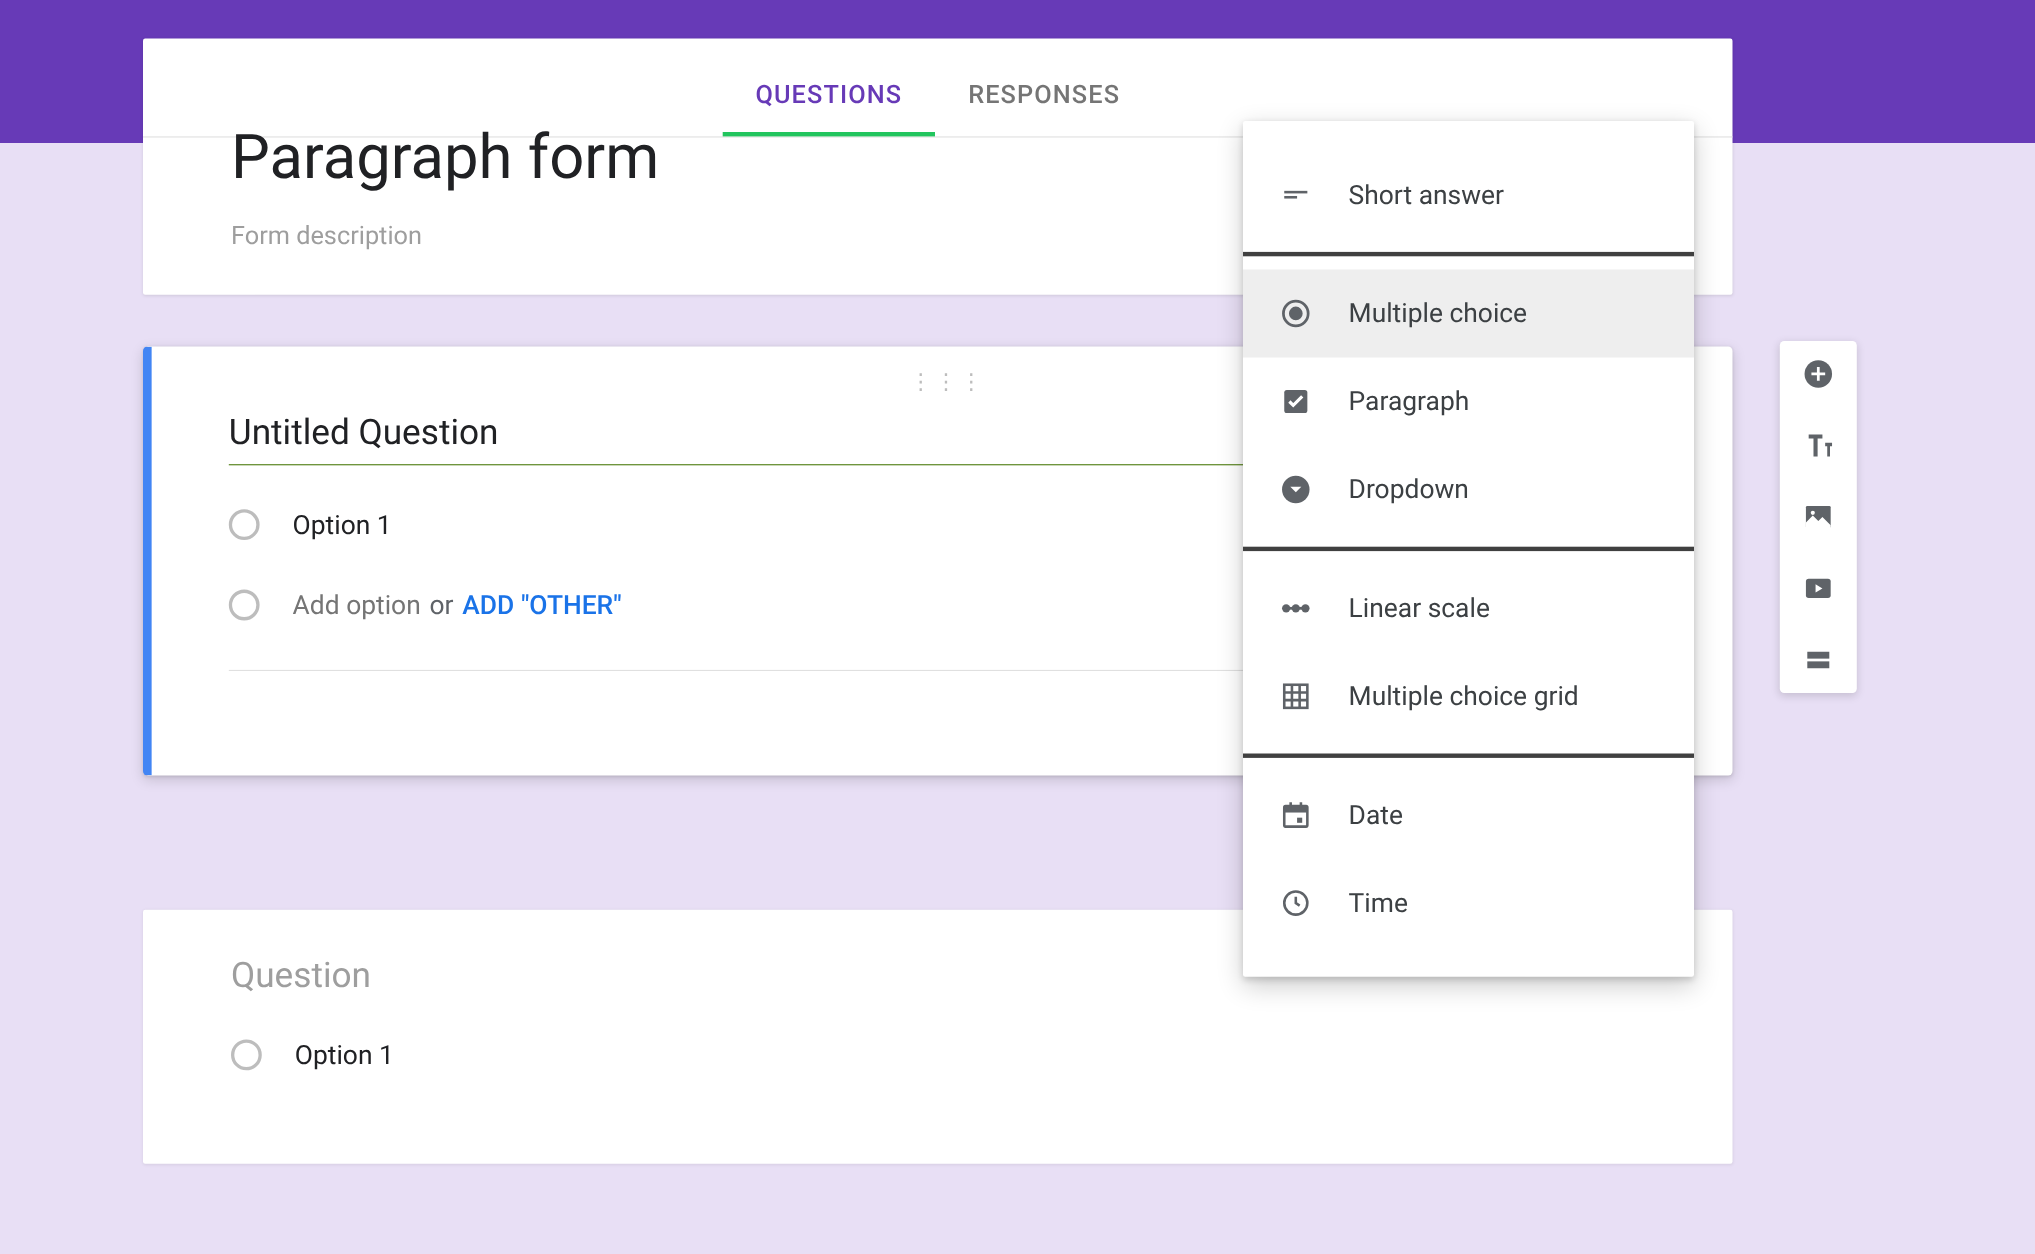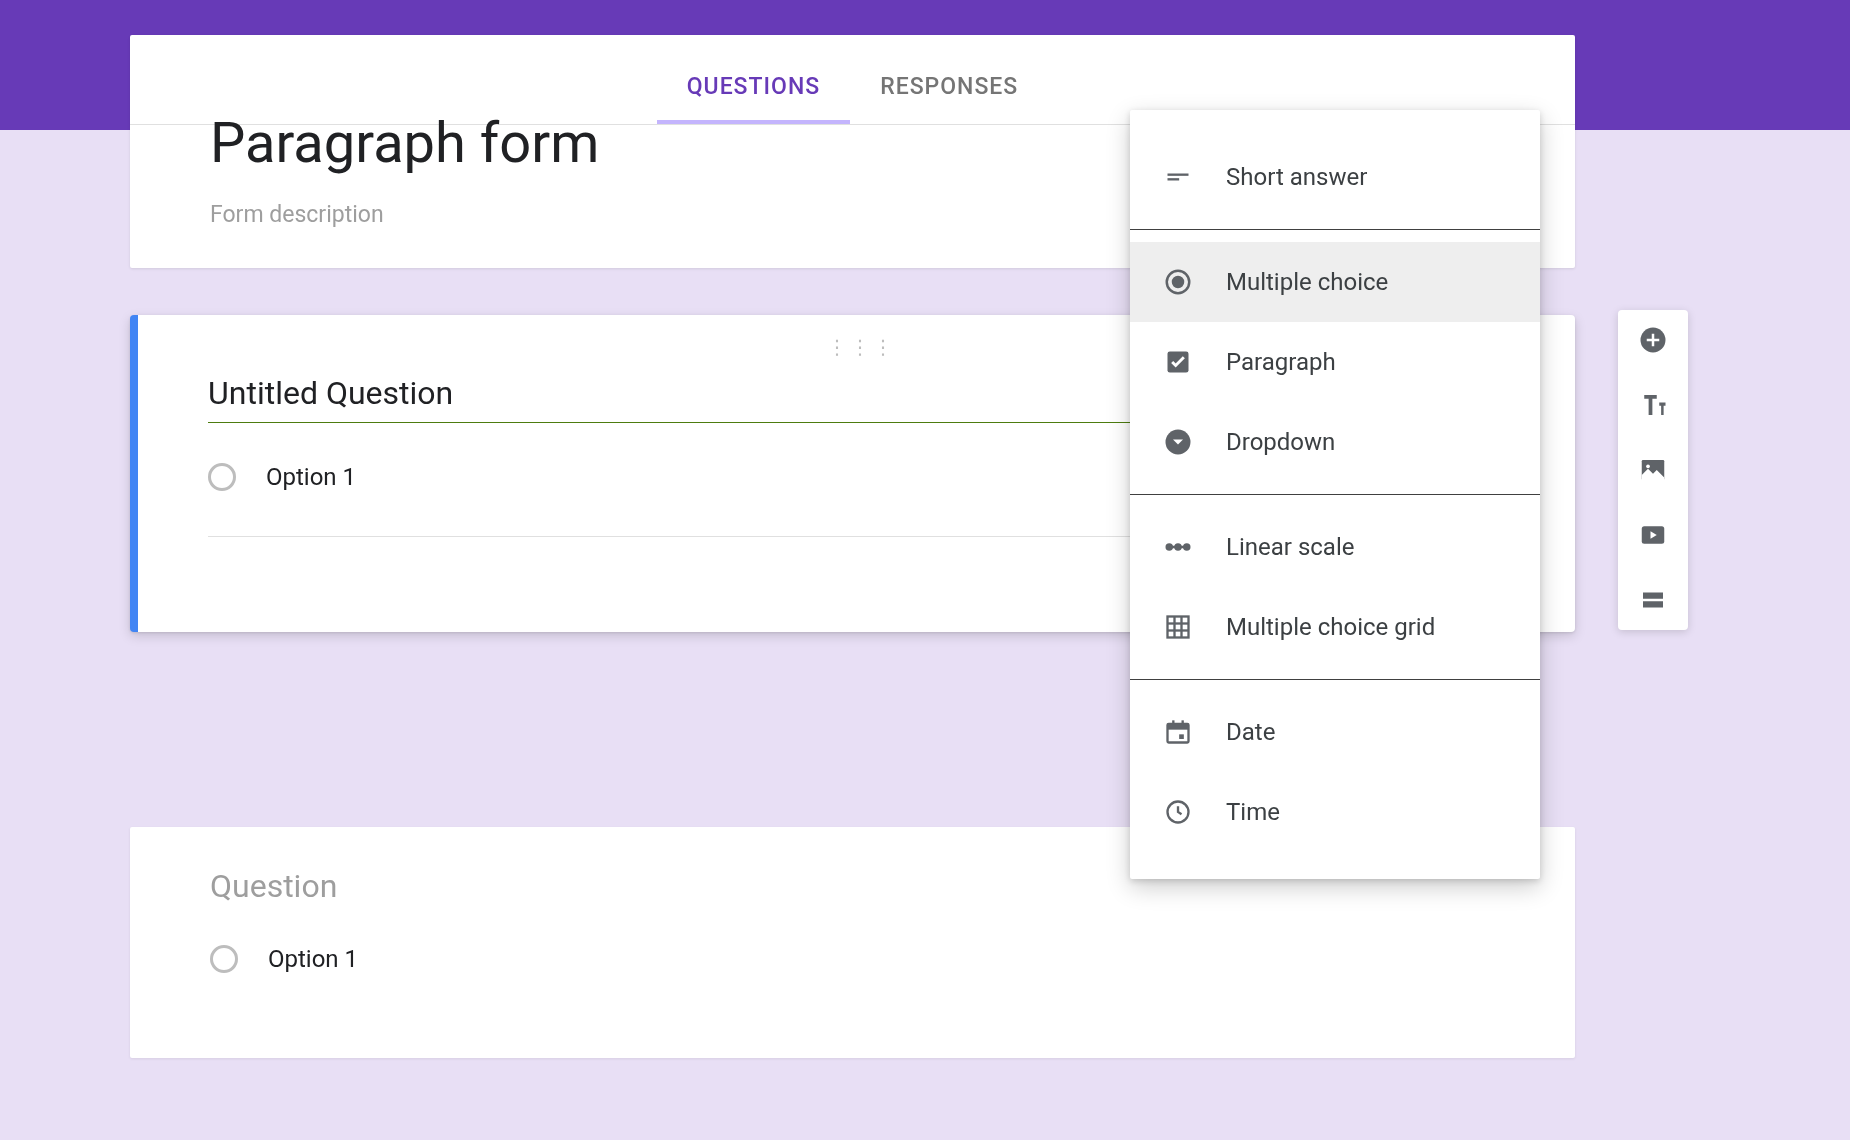--- a/index.html
+++ b/index.html
@@ -37,21 +37,21 @@
       padding: 20px 30px;
       font-size: 23px;
       font-weight: 500;
       letter-spacing: 1px;
       color: #757575;
       cursor: pointer;
       border-bottom: 4px solid transparent;
     }
     .tab.active {
       color: #673ab7;
-      border-bottom: 4px solid #c4b5fd;
+      border-bottom: 4px solid #22c55e;
     }
     .form-header {
       padding: 30px 80px 40px 80px;
     }
     .form-title {
       font-size: 56px;
       font-weight: 400;
       color: #202124;
       margin-bottom: 25px;
       margin-top: -45px;
@@ -151,21 +151,21 @@
       position: absolute;
       left: 1130px;
       top: 110px;
       width: 410px;
       background: #fff;
       box-shadow: 0 8px 24px rgba(0,0,0,0.2), 0 2px 6px rgba(0,0,0,0.15);
       border-radius: 2px;
       padding: 15px 0;
     }
     .menu-group {
-      border-bottom: 1px solid #404040;
+      border-bottom: 4px solid #404040;
       padding: 12px 0;
     }
     .menu-group:last-child { border-bottom: none; }
     .menu-item {
       display: flex;
       align-items: center;
       padding: 22px 30px;
       cursor: pointer;
       font-size: 24px;
       color: #3c4043;
@@ -221,20 +221,26 @@
   </div>
 </div>
 
 <div class="question-card">
   <div class="drag-handle">⋮⋮⋮</div>
   <div class="question-title">Untitled Question</div>
   <div class="option-row">
     <div class="radio-empty"></div>
     <span class="option-text">Option 1</span>
   </div>
+  <div class="option-row">
+    <div class="radio-empty"></div>
+    <span class="option-text placeholder">Add option</span>
+    <span class="or-text">or</span>
+    <span class="add-other">ADD "OTHER"</span>
+  </div>
   <div class="card-footer">
     <div class="copy-icon-box">
       <svg width="36" height="36" viewBox="0 0 24 24" fill="none" stroke="currentColor" stroke-width="2">
         <rect x="8" y="8" width="12" height="12" rx="1"></rect>
         <path d="M16 8V5a1 1 0 0 0-1-1H5a1 1 0 0 0-1 1v10a1 1 0 0 0 1 1h3"></path>
       </svg>
     </div>
   </div>
 </div>
 

